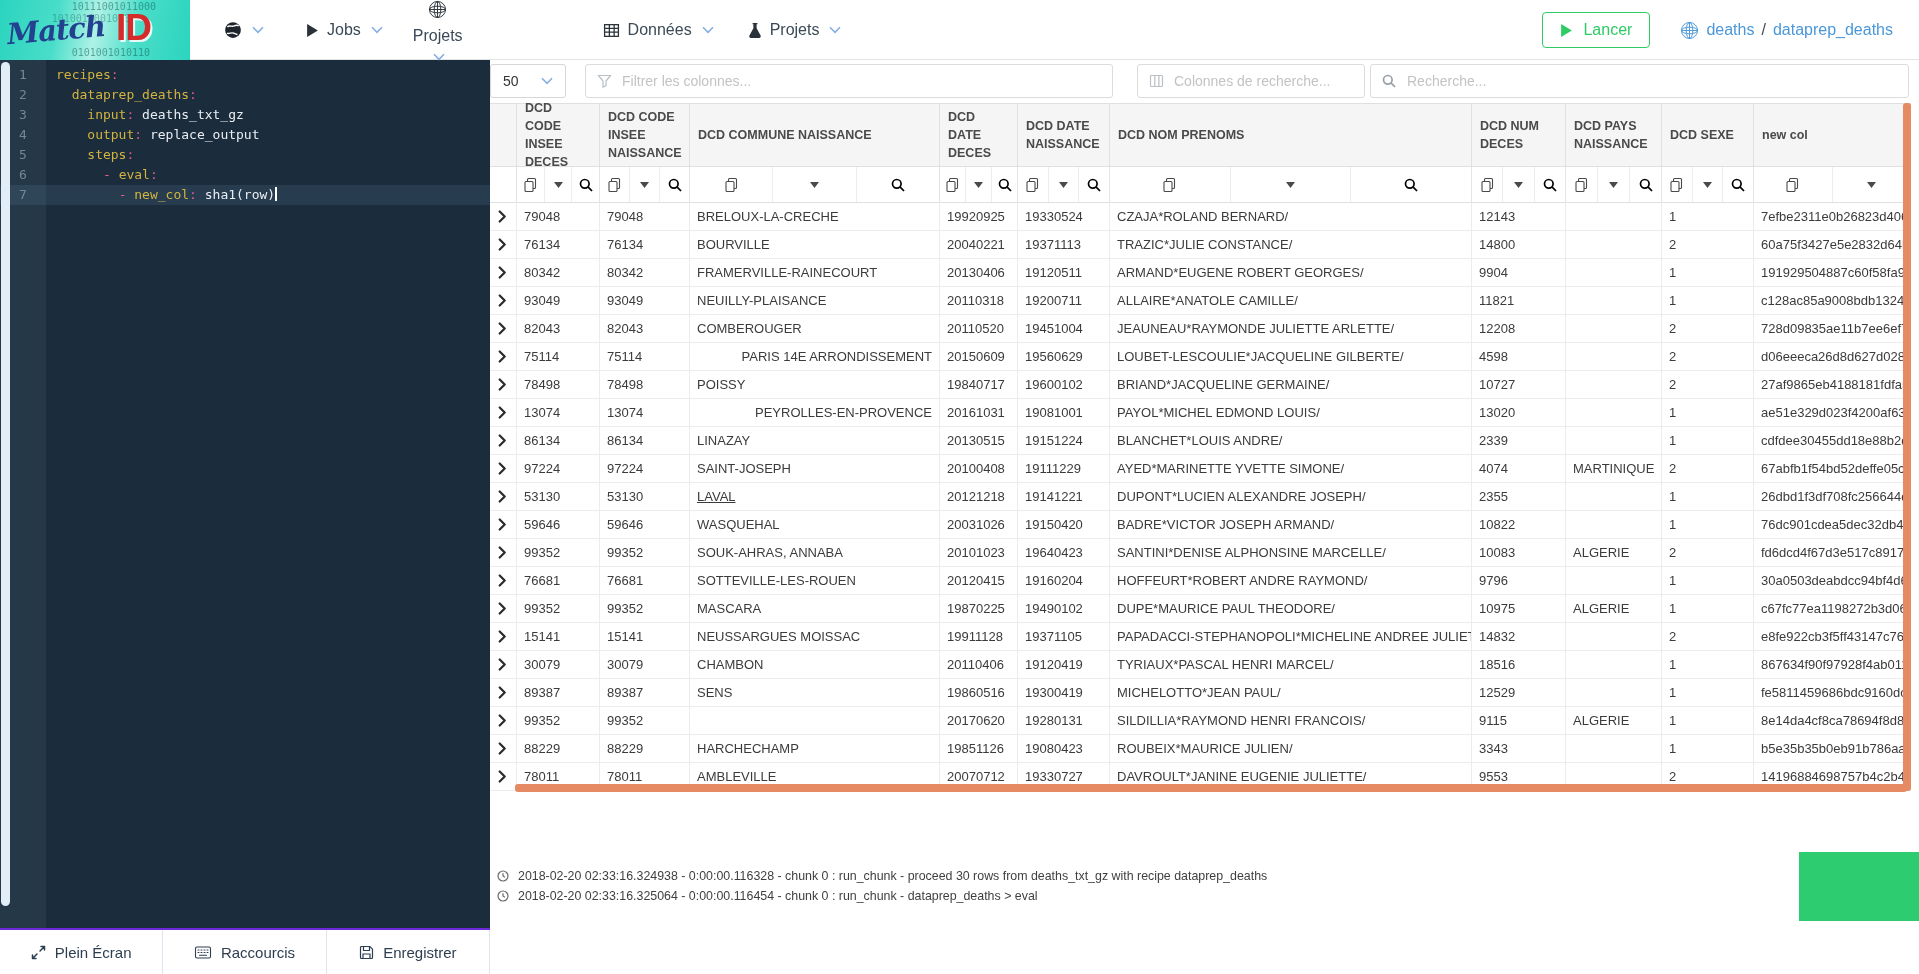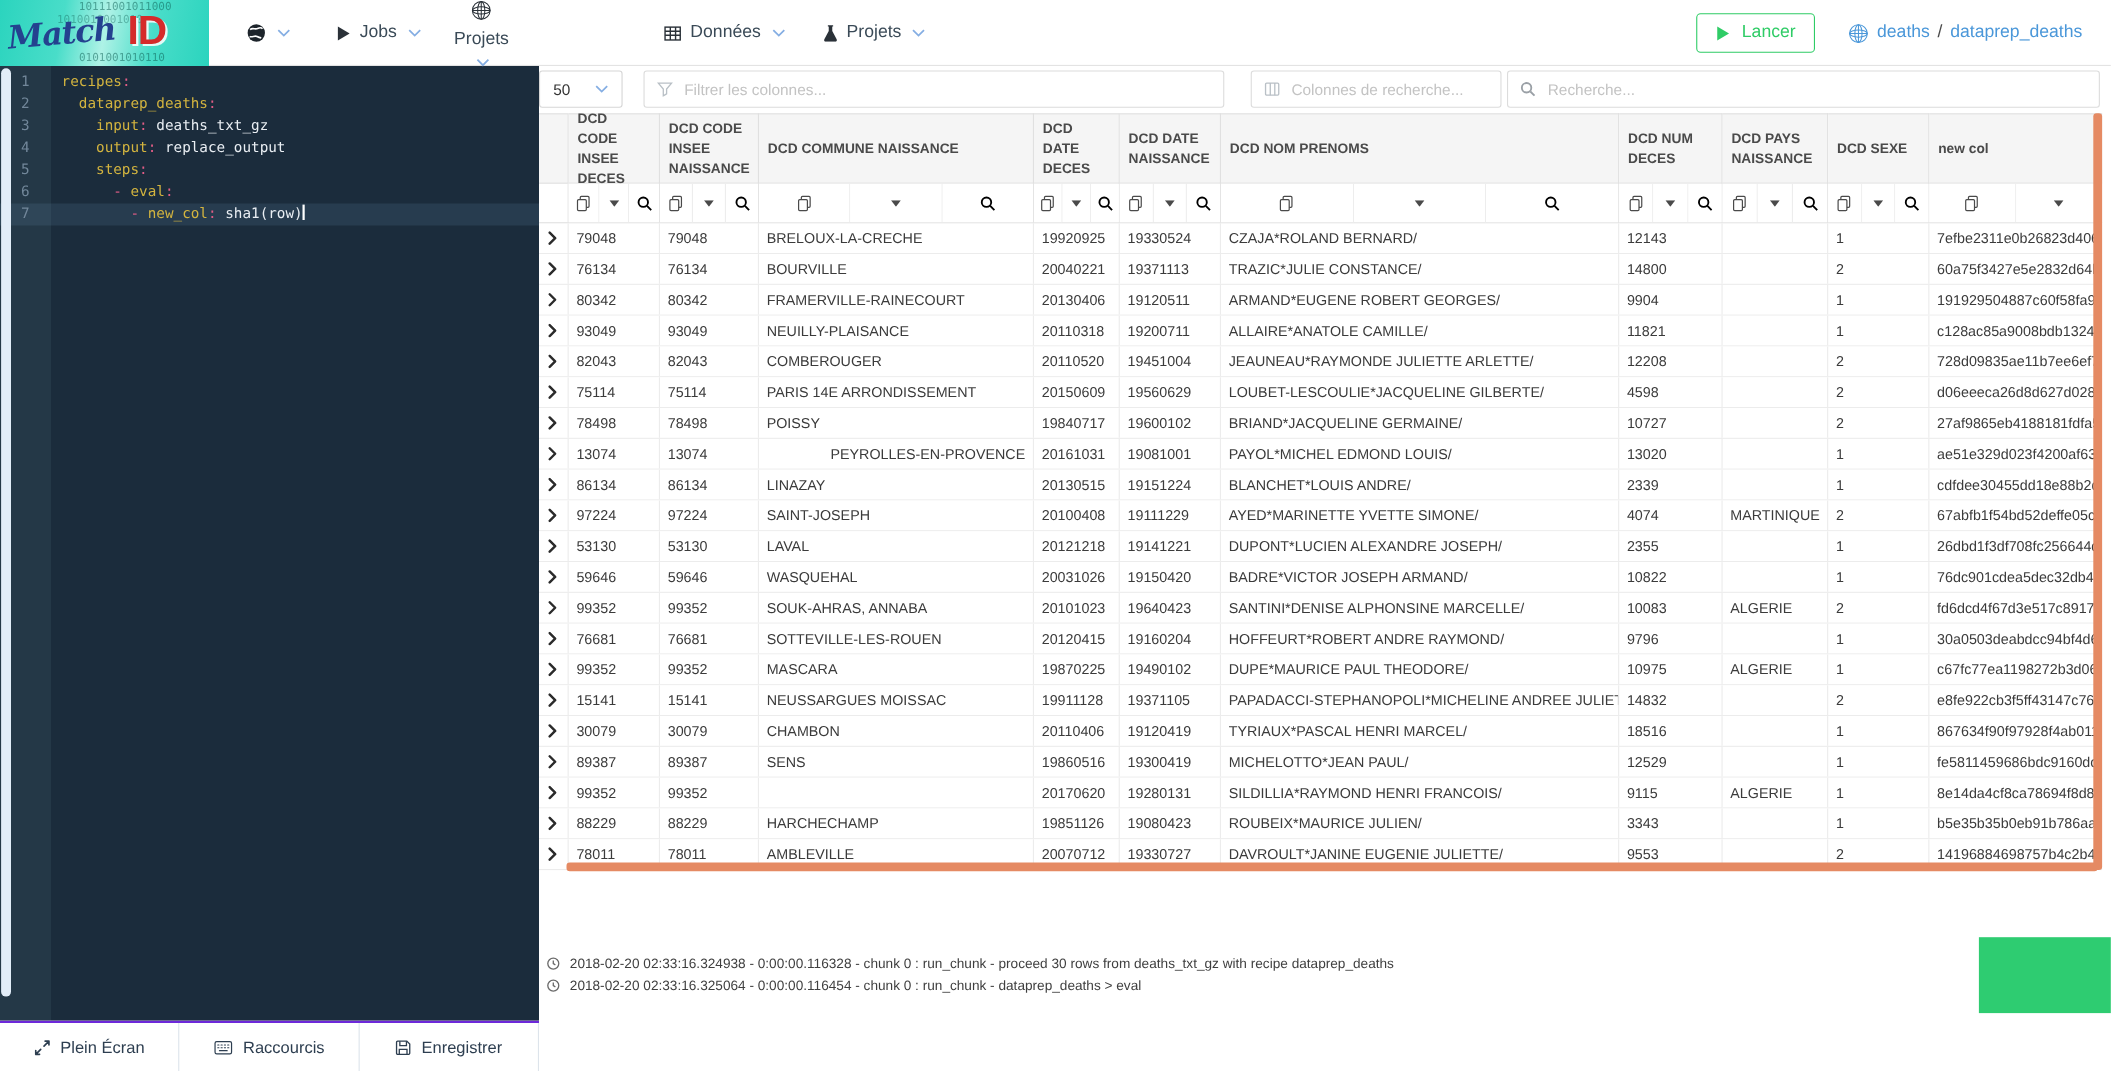--- a/index.html
+++ b/index.html
@@ -652,21 +652,21 @@
         <div class="tr">
           <div class="td exp" style="width: 30px;">
             <span class="icn">
               <svg width="9" height="13" viewBox="0 0 9 13" fill="none" stroke="#2b2b2b" stroke-width="2.2" stroke-linecap="round" stroke-linejoin="round">
                 <path d="M1.7 1.5l5 5-5 5"></path>
               </svg>
             </span>
           </div>
           <div class="td" style="width: 83px;">75114</div>
           <div class="td" style="width: 90px;">75114</div>
-          <div class="td" style="width: 250px;">PARIS 14E ARRONDISSEMENT</div>
+          <div class="td" style="width: 250px; text-align: right;">PARIS 14E ARRONDISSEMENT</div>
           <div class="td" style="width: 78px;">20150609</div>
           <div class="td" style="width: 92px;">19560629</div>
           <div class="td" style="width: 362px;">LOUBET-LESCOULIE*JACQUELINE GILBERTE/</div>
           <div class="td" style="width: 94px;">4598</div>
           <div class="td" style="width: 96px;"></div>
           <div class="td" style="width: 92px;">2</div>
           <div class="td" style="width: 157px;">d06eeeca26d8d627d028b8d0</div>
         </div>
         <div class="tr">
           <div class="td exp" style="width: 30px;">
@@ -747,21 +747,21 @@
         <div class="tr">
           <div class="td exp" style="width: 30px;">
             <span class="icn">
               <svg width="9" height="13" viewBox="0 0 9 13" fill="none" stroke="#2b2b2b" stroke-width="2.2" stroke-linecap="round" stroke-linejoin="round">
                 <path d="M1.7 1.5l5 5-5 5"></path>
               </svg>
             </span>
           </div>
           <div class="td" style="width: 83px;">53130</div>
           <div class="td" style="width: 90px;">53130</div>
-          <div class="td" style="width: 250px;">LAVAL</div>
+          <div class="td" style="width: 250px; text-decoration: underline;">LAVAL</div>
           <div class="td" style="width: 78px;">20121218</div>
           <div class="td" style="width: 92px;">19141221</div>
           <div class="td" style="width: 362px;">DUPONT*LUCIEN ALEXANDRE JOSEPH/</div>
           <div class="td" style="width: 94px;">2355</div>
           <div class="td" style="width: 96px;"></div>
           <div class="td" style="width: 92px;">1</div>
           <div class="td" style="width: 157px;">26dbd1f3df708fc256644dfa</div>
         </div>
         <div class="tr">
           <div class="td exp" style="width: 30px;">

